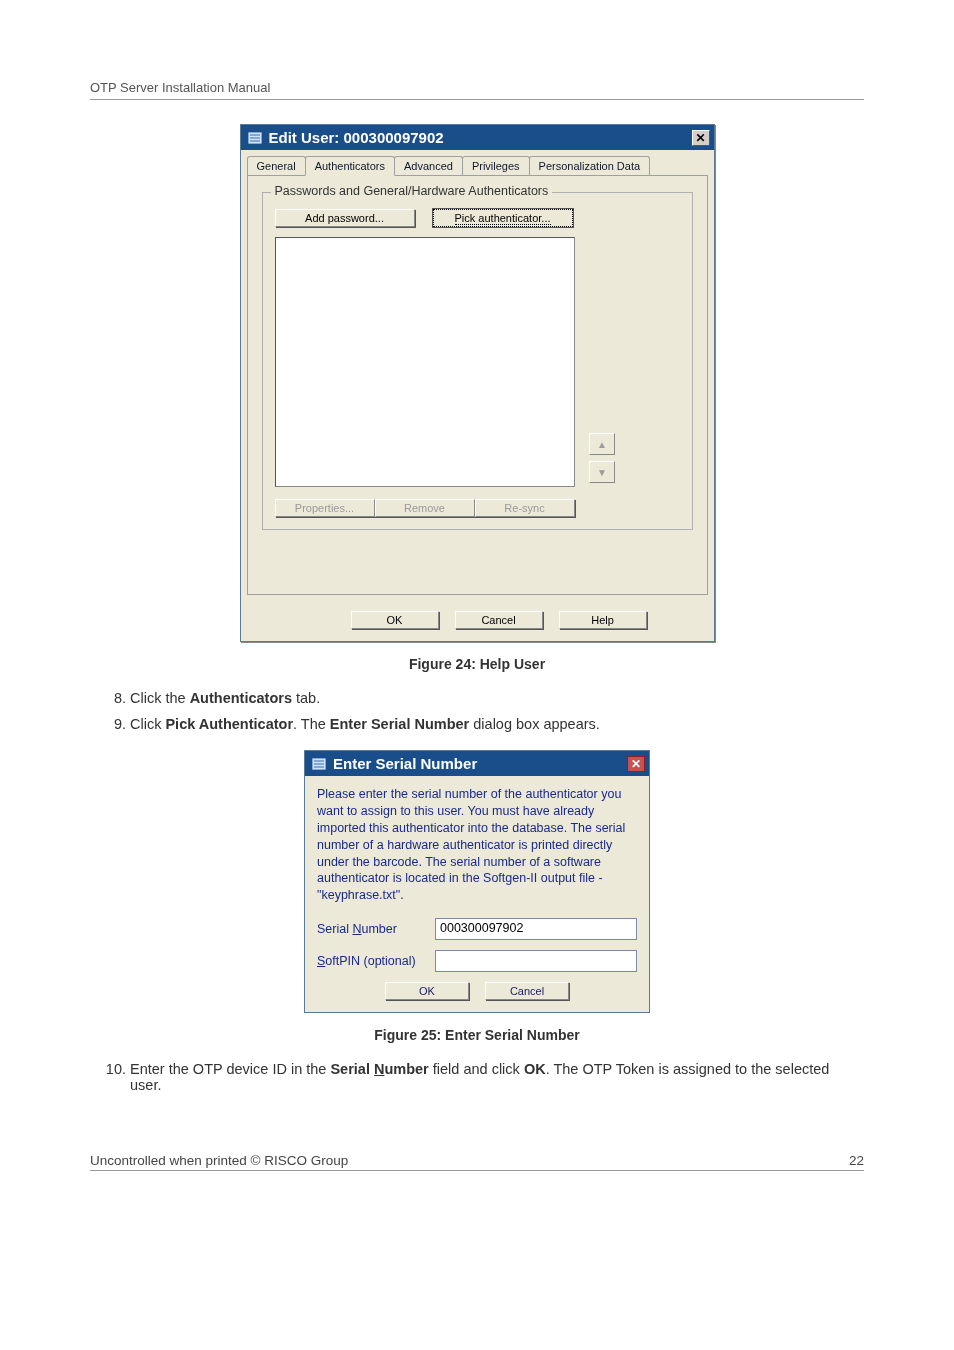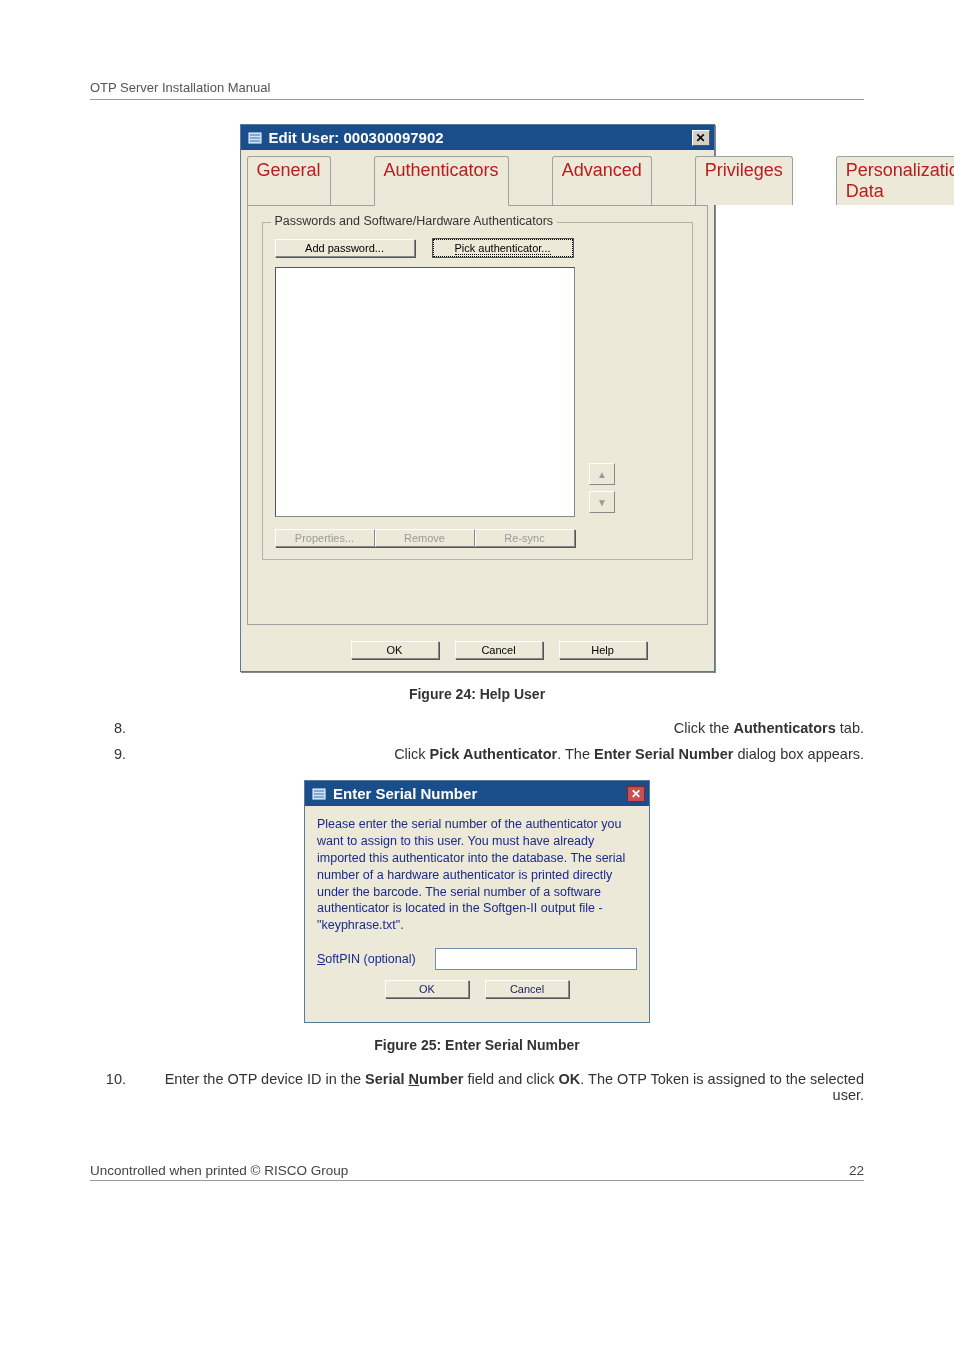--- a/index.html
+++ b/index.html
@@ -57,23 +57,22 @@
     color: #000;
     font-size: 12px;
     font-weight: bold;
     display: flex; align-items: center; justify-content: center;
     line-height: 1;
   }
   .tabrow {
     display: flex;
     padding: 6px 6px 0 6px;
     position: relative;
-    font-size: 18px;
-    color: #b91c1c;
-    gap: 44px;
+    font-size: 11px;
+    color: #0f172a;
   }
   .tab {
     padding: 3px 9px;
     border: 1px solid #a0a0a0;
     border-bottom: none;
     background: #ECE9D8;
     margin-right: -1px;
     border-top-left-radius: 3px;
     border-top-right-radius: 3px;
     position: relative;
@@ -165,34 +164,34 @@
     font-size: 14px;
     margin: 14px 0 18px 0;
     color: #333;
   }
   ol.steps {
     margin: 0 0 18px 0;
     padding-left: 40px;
     font-size: 14.5px;
     color: #333;
   }
-  ol.steps li { margin-bottom: 10px; text-align: right; }
+  ol.steps li { margin-bottom: 10px; }
 
   
   .dialog2-wrap { text-align: center; }
   .dialog2 {
     display: inline-block;
     width: 346px;
     text-align: left;
     border: 1px solid #5a7a9a;
     background: #ECE9D8;
     vertical-align: top;
   }
   .d2body {
-    padding: 10px 12px 24px 12px;
+    padding: 10px 12px 12px 12px;
     font-size: 12.5px;
     color: #1a1a6a;
   }
   .d2body .para { margin-bottom: 14px; line-height: 1.35; color: #1a2a8a; }
   .fieldrow {
     display: flex;
     align-items: center;
     margin-bottom: 10px;
   }
   .fieldrow .lbl { width: 118px; color: #1a2a8a; }
@@ -260,21 +259,21 @@
       <div class="tabrow">
         <div class="tab">General</div>
         <div class="tab active">Authenticators</div>
         <div class="tab">Advanced</div>
         <div class="tab">Privileges</div>
         <div class="tab">Personalization Data</div>
       </div>
 
       <div class="tabbody">
         <div class="groupbox">
-          <div class="group-label">Passwords and Software/Hardware Authenticators</div>
+          <div class="group-label">Passwords and General/Hardware Authenticators</div>
           <div class="btnrow">
             <div class="winbtn">Add password...</div>
             <div class="winbtn focus">
               <span class="u" style="text-decoration:none;border-bottom:1px dotted #000;">
                 <span>Pick authenticator...</span>
               </span>
             </div>
           </div>
           <div>
             <div class="listarea"></div>
@@ -326,20 +325,26 @@
           </svg>
         </span>
         <span>Enter Serial Number</span>
         <span class="spacer"></span>
         <span class="closebox2">✕</span>
       </div>
       <div class="d2body">
         <div class="para">Please enter the serial number of the authenticator you want to assign to this user.  You must have already imported this authenticator into the database.  The serial number of a hardware authenticator is printed directly under the barcode.  The serial number of a software authenticator is located in the Softgen-II output file - "keyphrase.txt".</div>
         <div class="fieldrow">
           <div class="lbl">
+            <span>Serial </span><span class="u">N</span><span>umber</span>
+          </div>
+          <div class="inp">000300097902</div>
+        </div>
+        <div class="fieldrow">
+          <div class="lbl">
             <span class="u">S</span><span>oftPIN (optional)</span>
           </div>
           <div class="inp"></div>
         </div>
         <div class="d2btns">
           <div class="winbtn">OK</div>
           <div class="winbtn">Cancel</div>
         </div>
       </div>
     </div>

